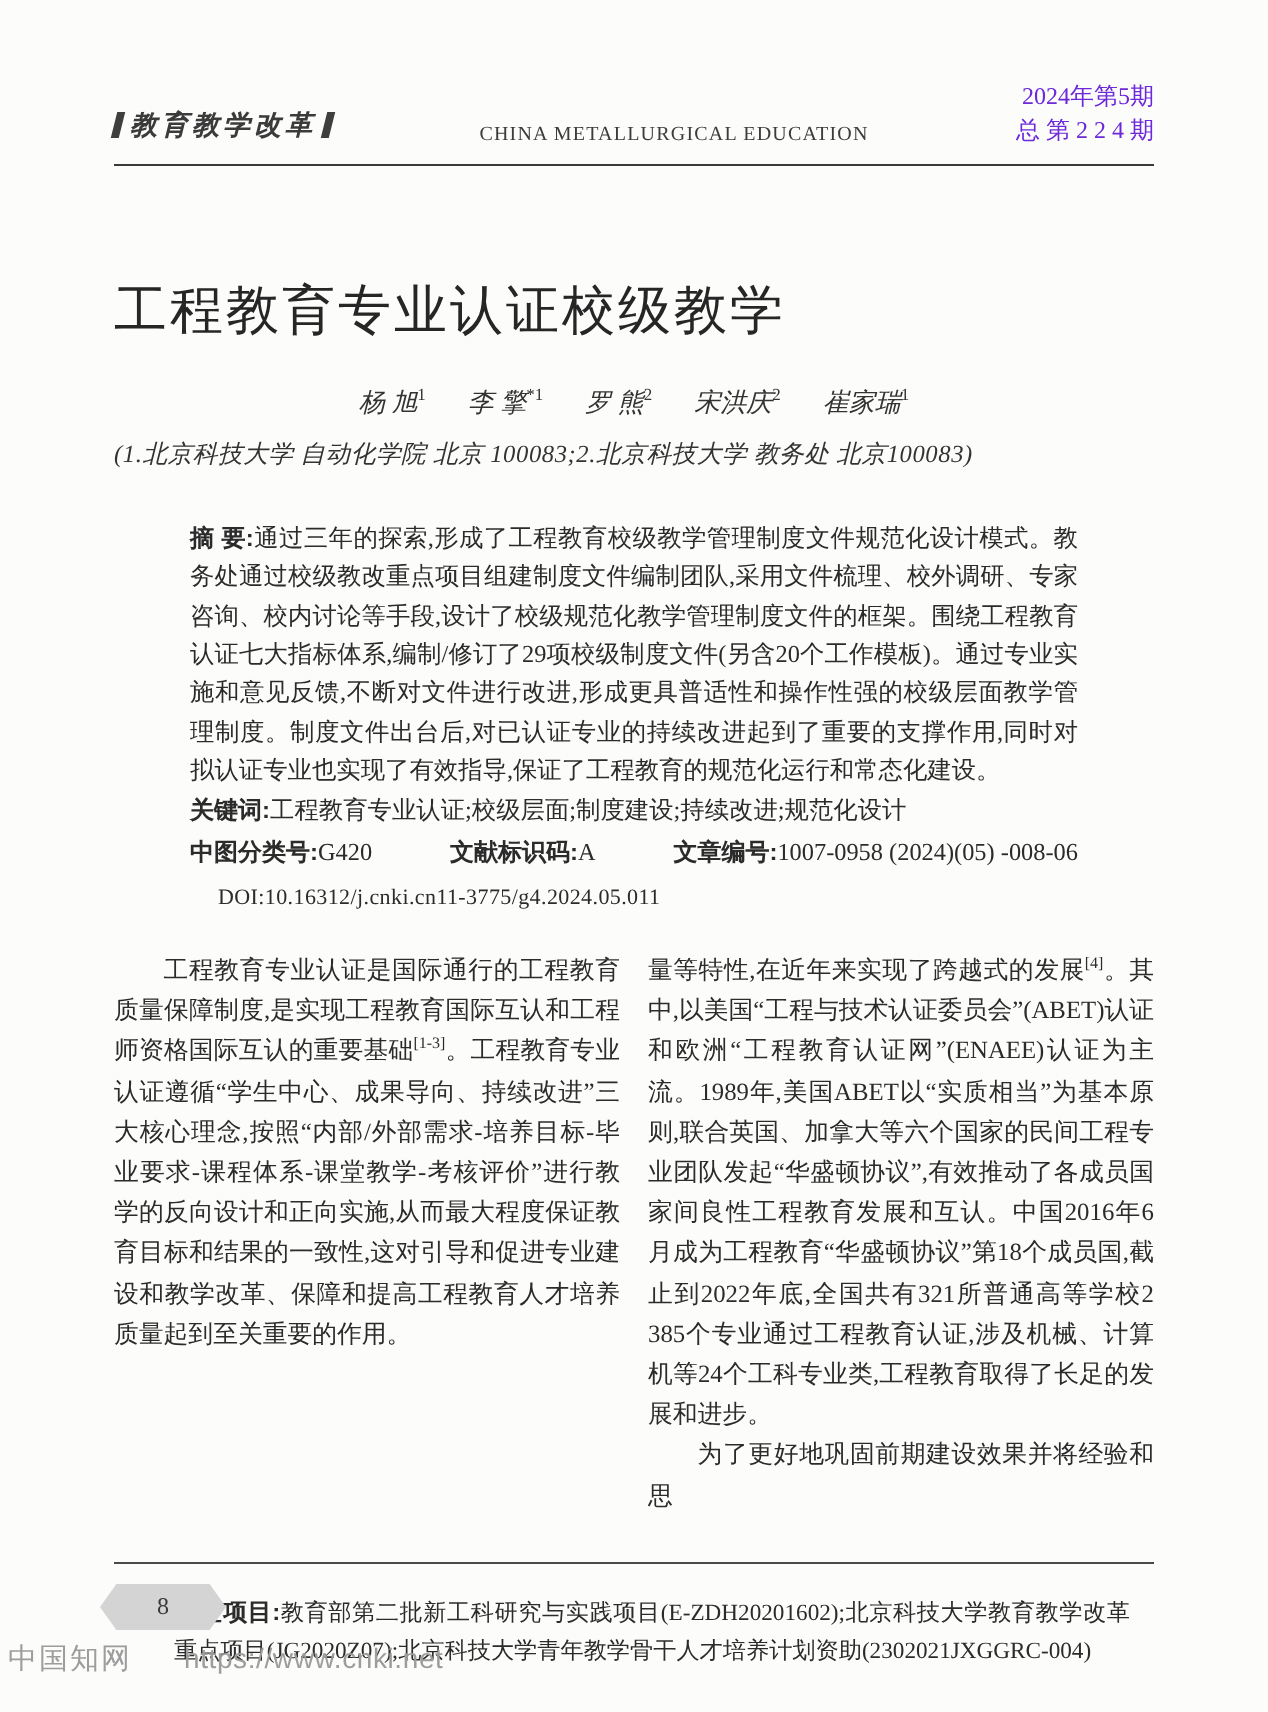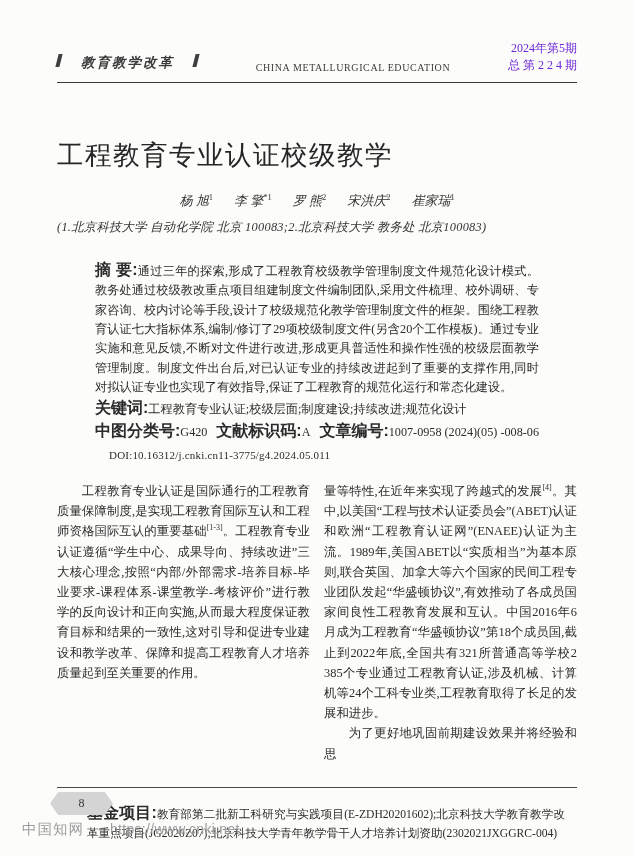--- a/index.html
+++ b/index.html
@@ -18,21 +18,21 @@
   
   .journal-header {
     display: flex;
     justify-content: space-between;
     align-items: flex-end;
     margin-top: 40px;
     padding-bottom: 7px;
     border-bottom: 1.4px solid #3a3a3a;
   }
   .section-label-wrap {
-    display: flex; gap: 20px;
+    display: flex; align-items: center; gap: 4px;
     padding-bottom: 3px;
   }
   .label-bar {
     display: inline-block; width: 4px; height: 13px;
     background: #3f3f3f; transform: skewX(-14deg);
   }
   .section-label {
     font-weight: bold; font-style: italic;
     font-size: 13.5px; letter-spacing: 2px; color: #3b3b3b;
   }
@@ -63,21 +63,21 @@
     letter-spacing: 0.3px;
   }
 
   
   .abstract-block {
     margin: 24px 38px 0 38px;
     font-size: 12.2px; line-height: 19.4px;
     text-align: justify;
   }
   .abstract-text, .keywords-text, .funding-text { }
-  .inline-label { font-weight: bold; font-style: normal; font-family: "Liberation Sans", sans-serif; font-size: 16px; }
+  .inline-label { font-weight: bold; font-style: normal; font-family: "Liberation Sans", sans-serif; font-size: 12px; }
   .keywords-line { margin-top: 1px; }
   .meta-line {
     margin-top: 2px;
     display: flex; justify-content: space-between;
     font-style: normal;
   }
   .meta-item { white-space: nowrap; }
   .doi-line {
     margin-top: 3px; padding-left: 14px;
     font-size: 11px; letter-spacing: 0.2px; font-style: normal;
@@ -109,21 +109,21 @@
   
   .page-number-badge {
     position: absolute; left: 50px; top: 792px;
     width: 63px; height: 23px;
     background: #d4d4d4;
     clip-path: polygon(13% 0, 87% 0, 100% 50%, 87% 100%, 13% 100%, 0 50%);
     display: flex; align-items: center; justify-content: center;
     font-size: 12px; color: #3a3a3a;
   }
   .watermark {
-    position: absolute; left: 22px; top: 820px;
+    position: absolute; left: 4px; top: 820px;
     display: flex; gap: 26px; align-items: baseline;
     font-family: "Liberation Sans", sans-serif;
     color: #9d9d9d;
   }
   .watermark-name { font-size: 14.5px; letter-spacing: 1px; }
   .watermark-url { font-size: 14px; letter-spacing: 0.3px; }
 </style>
 </head>
 <body>
 

